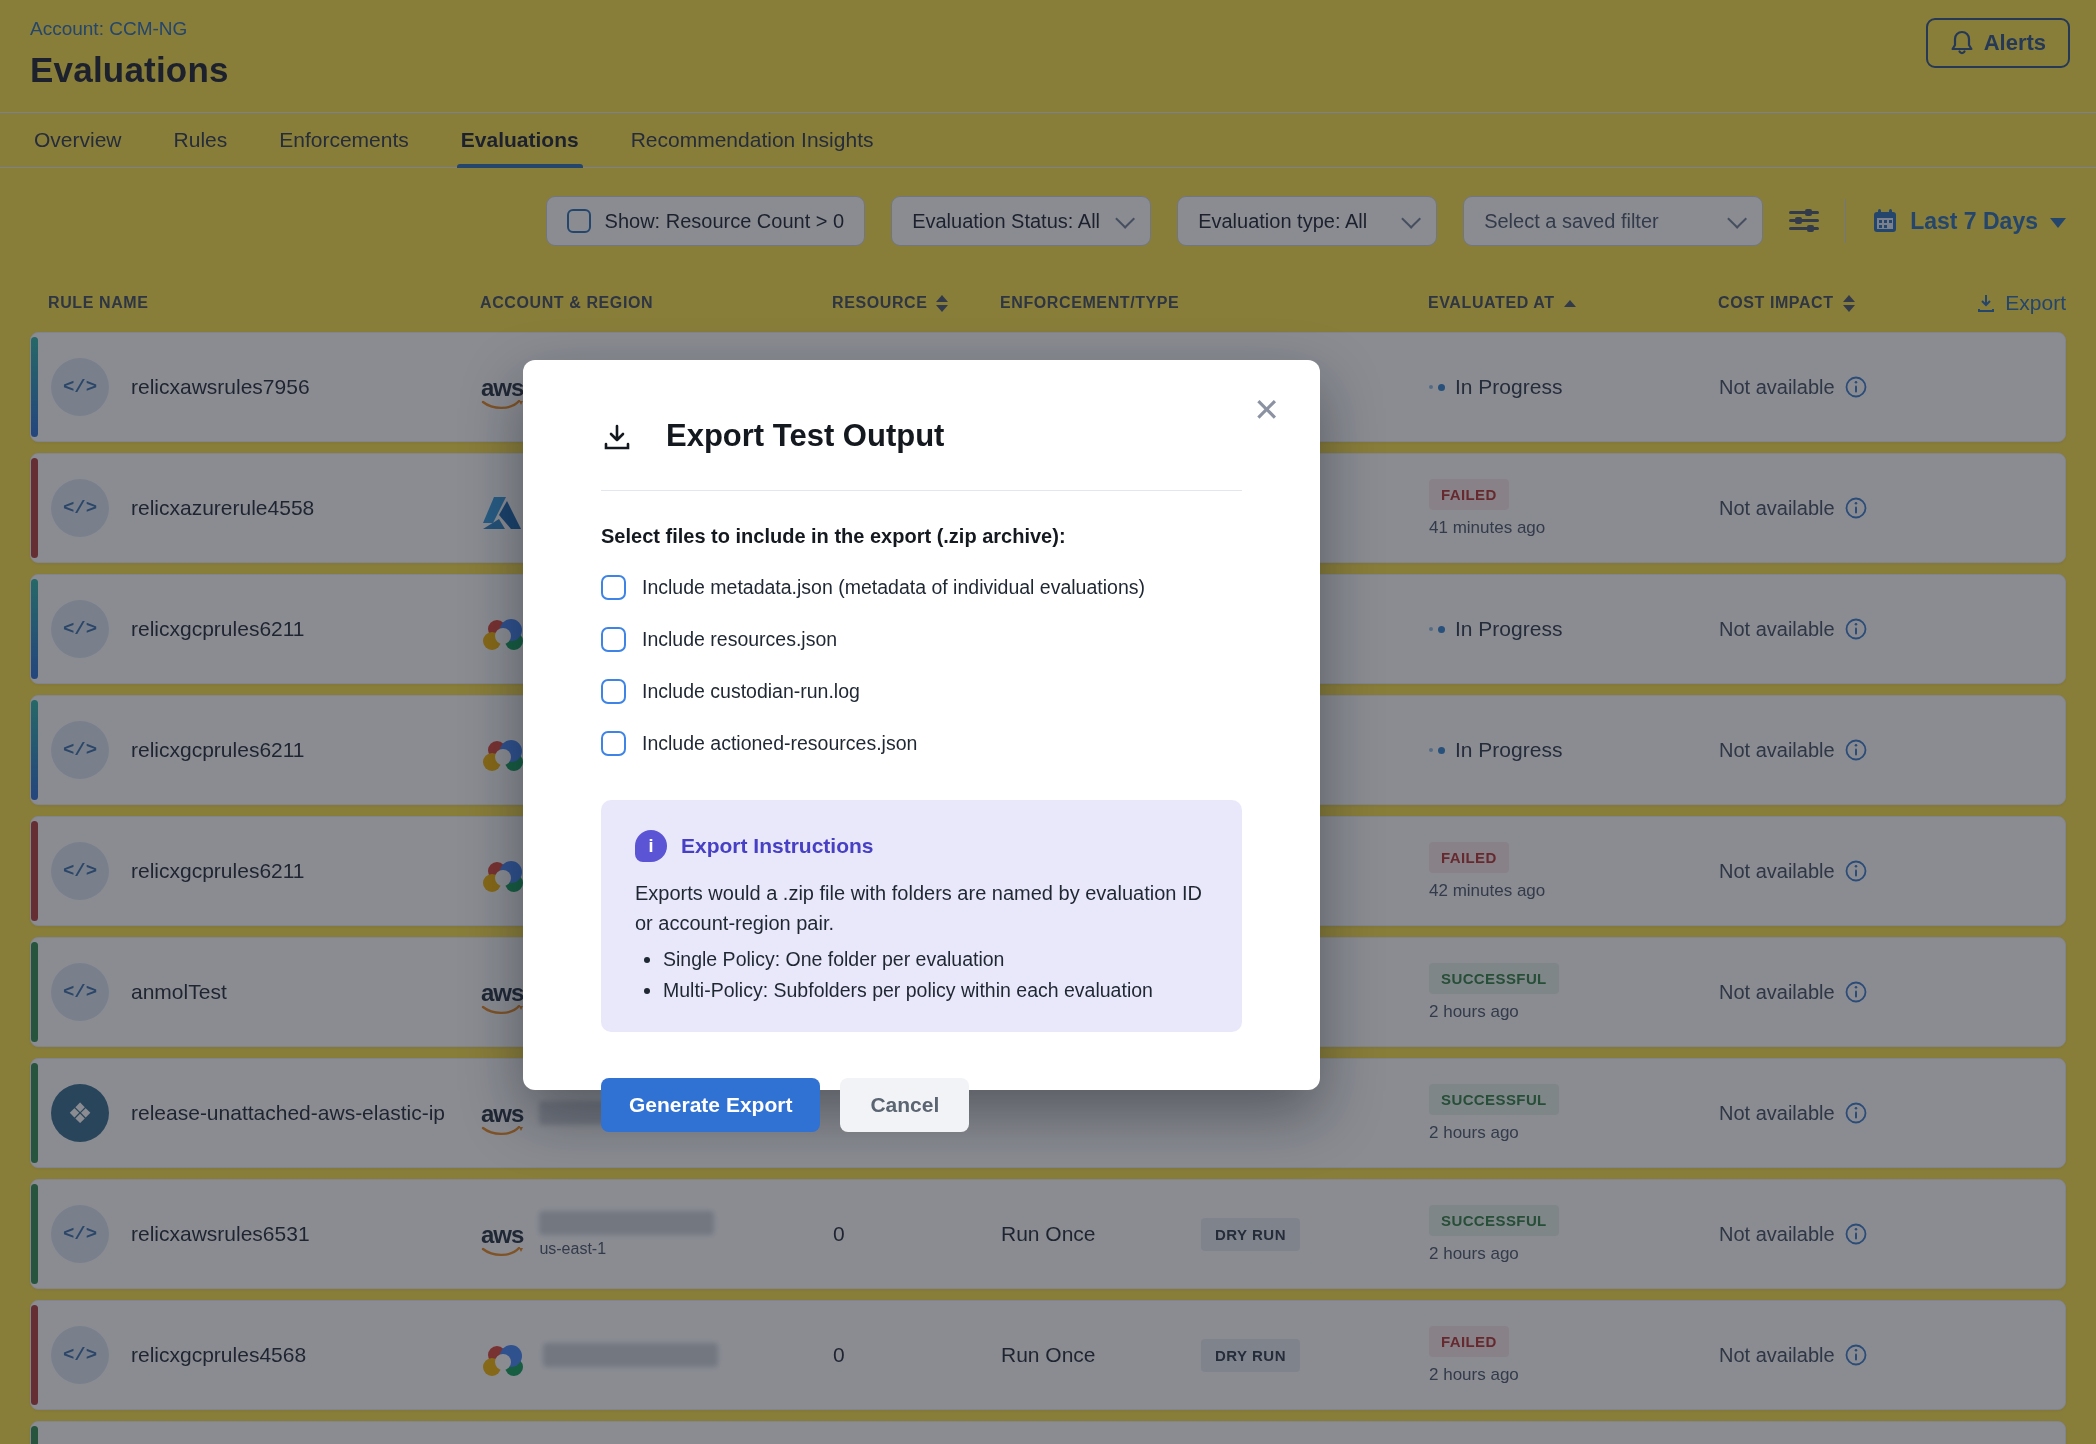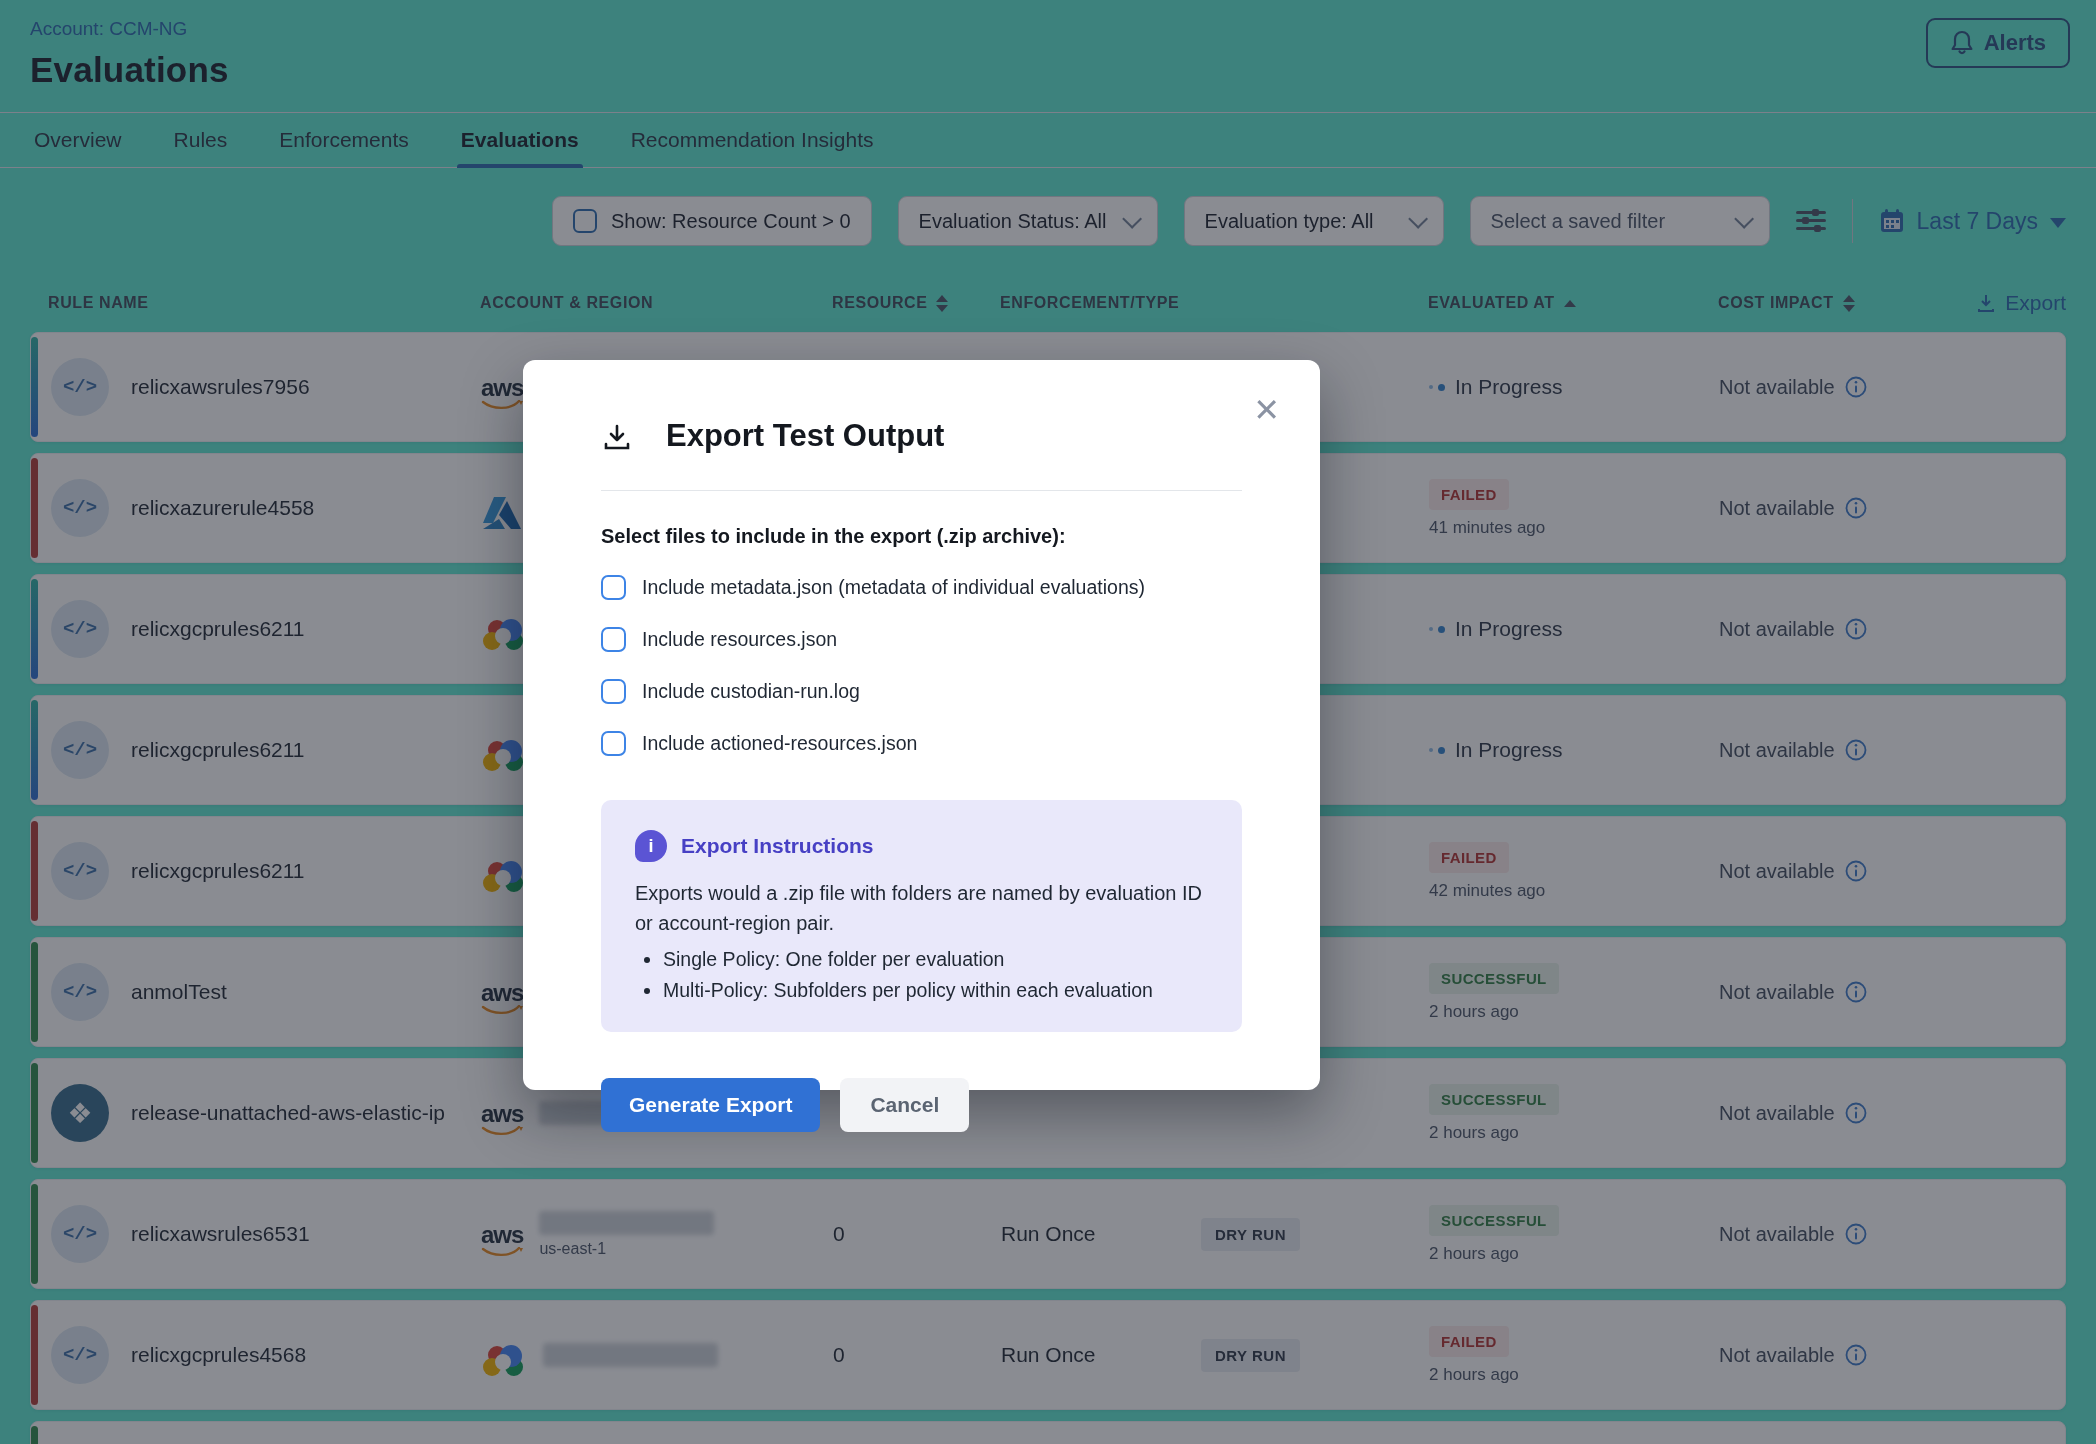--- a/index.html
+++ b/index.html
@@ -1,18 +1,18 @@
 <!DOCTYPE html>
 <html><head>
 <meta charset="utf-8">
 <style>
   * { margin:0; padding:0; box-sizing:border-box; }
   html,body { background:#9aa0ab; }
   body { font-family:"Liberation Sans", sans-serif; }
-  #screen { position:relative; width:2096px; height:1444px; background:#5eead4; overflow:hidden; }
+  #screen { position:relative; width:2096px; height:1444px; background:#fde047; overflow:hidden; }
 
   
   .page-header { padding:18px 30px 0 30px; }
   .account-link { color:#2b6cb0; font-size:19px; text-decoration:none; display:inline-block; }
   .page-title { margin-top:10px; font-size:35px; font-weight:700; color:#1a202c; letter-spacing:.2px; }
   .alerts-btn { position:absolute; top:18px; right:26px; display:flex; align-items:center; gap:10px;
     border:2px solid #2c5282; border-radius:9px; padding:10px 22px; background:transparent;
     color:#2c5282; font-size:22px; font-weight:700; cursor:pointer; font-family:inherit; }
 
   
@@ -32,21 +32,21 @@
   .dropdown { min-width:260px; justify-content:space-between; }
   .chev { width:14px; height:14px; border-right:2px solid #718096; border-bottom:2px solid #718096;
     transform:rotate(45deg) translateY(-3px); }
   .saved-filter { min-width:300px; color:#4a5568; }
   .sliders-icon { width:30px; height:26px; position:relative; cursor:pointer; }
   .sliders-icon span { position:absolute; left:0; right:0; height:2.5px; background:#4a5568; border-radius:2px; }
   .sliders-icon span:nth-child(1){ top:3px; } .sliders-icon span:nth-child(2){ top:11px; } .sliders-icon span:nth-child(3){ top:19px; }
   .sliders-icon i { position:absolute; width:7px; height:7px; background:#4a5568; border-radius:2px; }
   .sliders-icon i:nth-of-type(1){ top:0.5px; left:16px; } .sliders-icon i:nth-of-type(2){ top:8.5px; left:6px; } .sliders-icon i:nth-of-type(3){ top:16.5px; left:18px; }
   .vdivider { width:1px; height:44px; background:#cbd2d9; }
-  .date-filter { display:flex; align-items:center; gap:12px; color:#2b6cb0; font-size:23px; font-weight:400; cursor:pointer; }
+  .date-filter { display:flex; align-items:center; gap:12px; color:#2b6cb0; font-size:23px; font-weight:700; cursor:pointer; }
   .caret-down { width:0; height:0; border-left:8px solid transparent; border-right:8px solid transparent; border-top:10px solid #2b6cb0; margin-top:3px; }
 
   
   .tbl-grid { display:grid; grid-template-columns:450px 352px 168px 200px 228px 290px 1fr; align-items:center; }
   .table-header { padding:0 30px; margin-top:34px; height:46px; position:relative; }
   .th { font-size:16px; font-weight:700; color:#3f4a5a; letter-spacing:.6px; display:flex; align-items:center; gap:9px; }
   .th-rule { padding-left:18px; }
   .sort-ud { display:inline-flex; flex-direction:column; gap:3px; }
   .tri-up { width:0; height:0; border-left:6px solid transparent; border-right:6px solid transparent; border-bottom:7px solid #4a5568; }
   .tri-down { width:0; height:0; border-left:6px solid transparent; border-right:6px solid transparent; border-top:7px solid #4a5568; }

